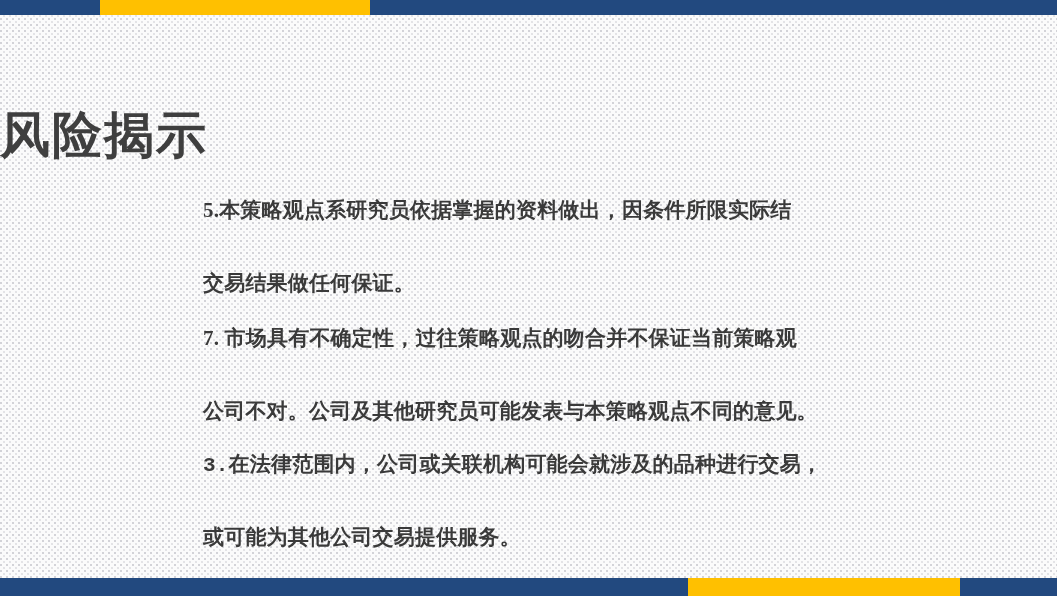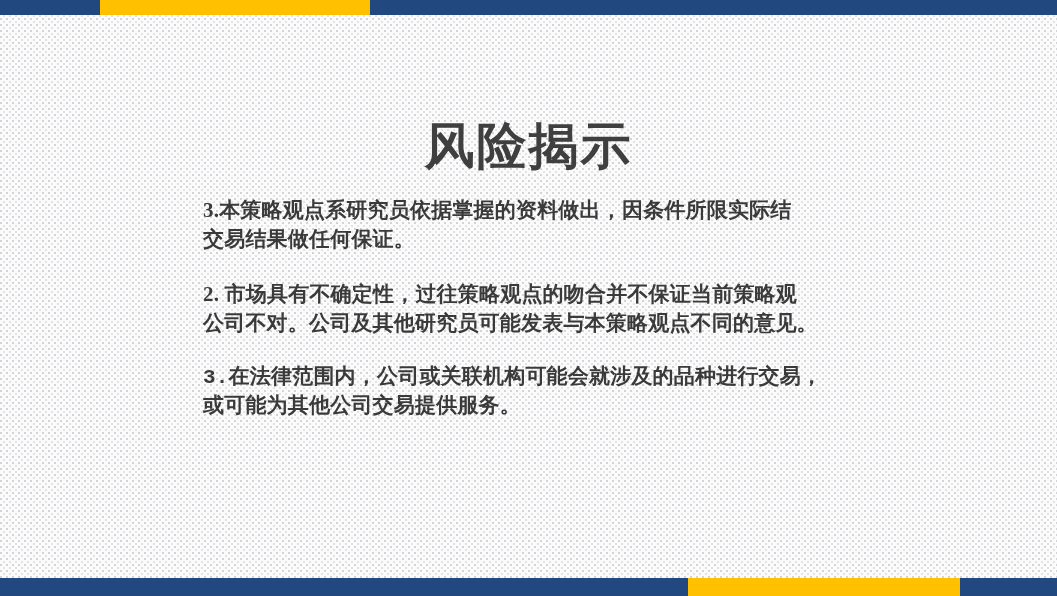--- a/index.html
+++ b/index.html
@@ -37,24 +37,23 @@
 
   .seg {
     position: absolute;
     top: 0;
     bottom: 0;
   }
 
   
   #title {
     position: absolute;
-    top: 118px;
+    top: 107px;
     left: 0;
     width: 1057px;
-    text-align: center;
     font-size: 50px;
     font-weight: bold;
     color: #3f3f3f;
     letter-spacing: 2px;
     line-height: 1.15;
     font-family: "Liberation Serif", "DejaVu Serif", serif;
   }
 
   
   #body {
@@ -70,44 +69,44 @@
     font-weight: bold;
     line-height: 28.5px;
     letter-spacing: 0.2px;
     text-align: justify;
     text-justify: inter-ideograph;
     margin: 0 0 27px 0;
     font-family: "Liberation Serif", "DejaVu Serif", serif;
   }
   .para:last-child { margin-bottom: 0; font-family: Liberation Mono, monospace; }
   .para .ln { display: block; }
-  .para .ln:last-child { text-align: left; }
+  .para .ln:last-child { text-align: left; margin-top: 44px; }
 </style>
 </head>
 <body>
 
 <div id="slide">
 
   <div class="bar bar-top" style="left:0; width:1057px;">
     <div class="seg" style="left:0; width:100px; background:#22497F;"></div>
     <div class="seg" style="left:100px; width:270px; background:#FFC000;"></div>
     <div class="seg" style="left:370px; width:687px; background:#22497F;"></div>
   </div>
 
   <div id="title">风险揭示</div>
 
   <div id="body">
 
     <p class="para">
-      <span class="ln">3.本策略观点系研究员依据掌握的资料做出，因条件所限实际结</span>
+      <span class="ln">5.本策略观点系研究员依据掌握的资料做出，因条件所限实际结</span>
       <span class="ln">交易结果做任何保证。</span>
     </p>
 
     <p class="para">
-      <span class="ln">2. 市场具有不确定性，过往策略观点的吻合并不保证当前策略观</span>
+      <span class="ln">7. 市场具有不确定性，过往策略观点的吻合并不保证当前策略观</span>
       <span class="ln">公司不对。公司及其他研究员可能发表与本策略观点不同的意见。</span>
     </p>
 
     <p class="para">
       <span class="ln">3.在法律范围内，公司或关联机构可能会就涉及的品种进行交易，</span>
       <span class="ln">或可能为其他公司交易提供服务。</span>
     </p>
 
   </div>
 

